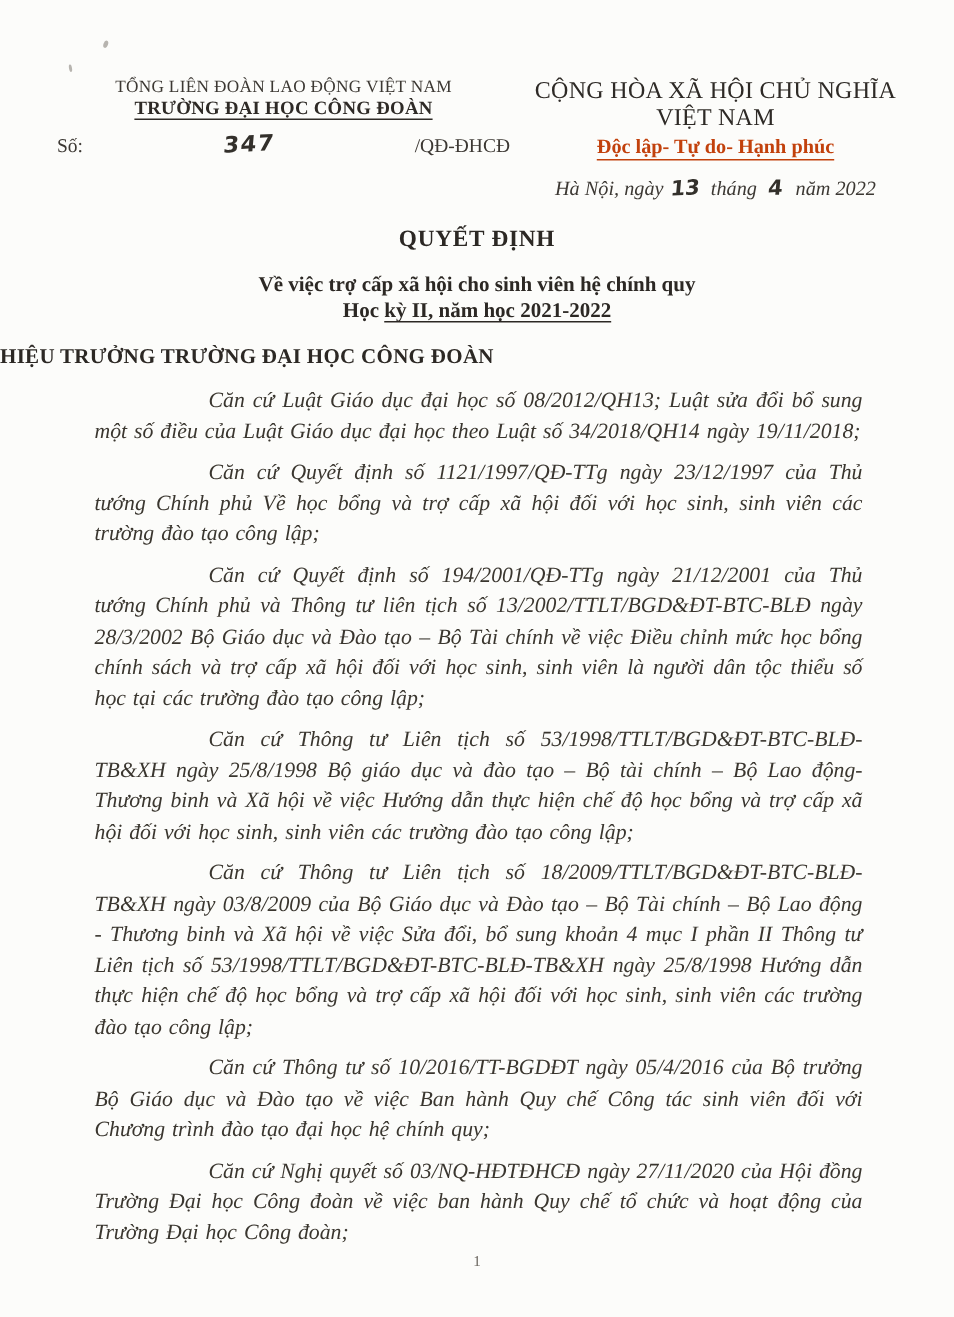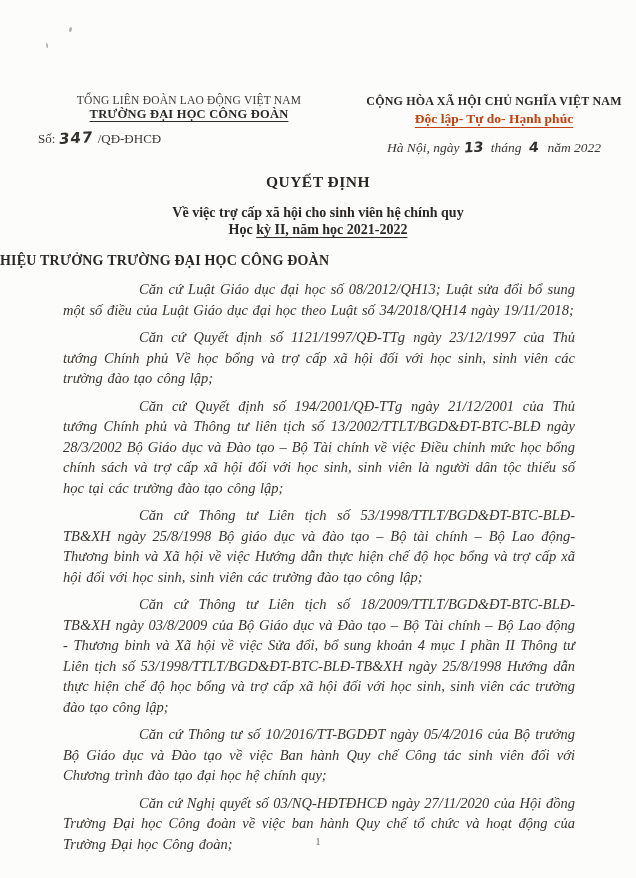--- a/index.html
+++ b/index.html
@@ -17,40 +17,39 @@
     box-sizing:border-box;
   }
   
   .speck{position:absolute;background:#9a968f;border-radius:50%;opacity:.7;}
   .speck-1{left:69px;top:27px;width:3px;height:5px;transform:rotate(20deg);}
   .speck-2{left:46px;top:43px;width:2px;height:5px;transform:rotate(-10deg);}
 
   
   .header{
     display:flex;
-    padding:52px 8px 0 38px;
+    padding:52px 25px 0 38px;
     justify-content:space-between;
-    margin-top:42px;
   }
   .hdr-left{width:302px;text-align:center;}
   .hdr-right{width:268px;text-align:center;}
   .hdr-left .l1{
     font-size:11.5px;letter-spacing:.2px;color:#3c3833;
   }
   .hdr-left .l2{
     font-size:12.5px;font-weight:bold;color:#2e2a26;
     text-decoration:underline;text-underline-offset:3px;
     margin-top:1px;letter-spacing:.2px;
   }
   .doc-number{
     margin-top:7px;font-size:13px;color:#3c3833;
-    display:flex;align-items:baseline;justify-content:flex-start;gap:4px;
+    display:flex;align-items:baseline;justify-content:space-between;gap:4px;
   }
   .hdr-right .r1{
-    font-size:12px;font-weight:bold;color:#2e2a26;letter-spacing:.2px;
+    font-size:16px;font-weight:normal;color:#2e2a26;letter-spacing:.2px;
   }
   .hdr-right .r2{
     font-size:13.5px;font-weight:bold;color:#c2410c;
     text-decoration:underline;text-underline-offset:4px;
     margin-top:2px;
   }
   .date-line{
     margin-top:12px;font-size:13.5px;font-style:italic;color:#3c3833;
     display:flex;align-items:baseline;justify-content:center;
   }

